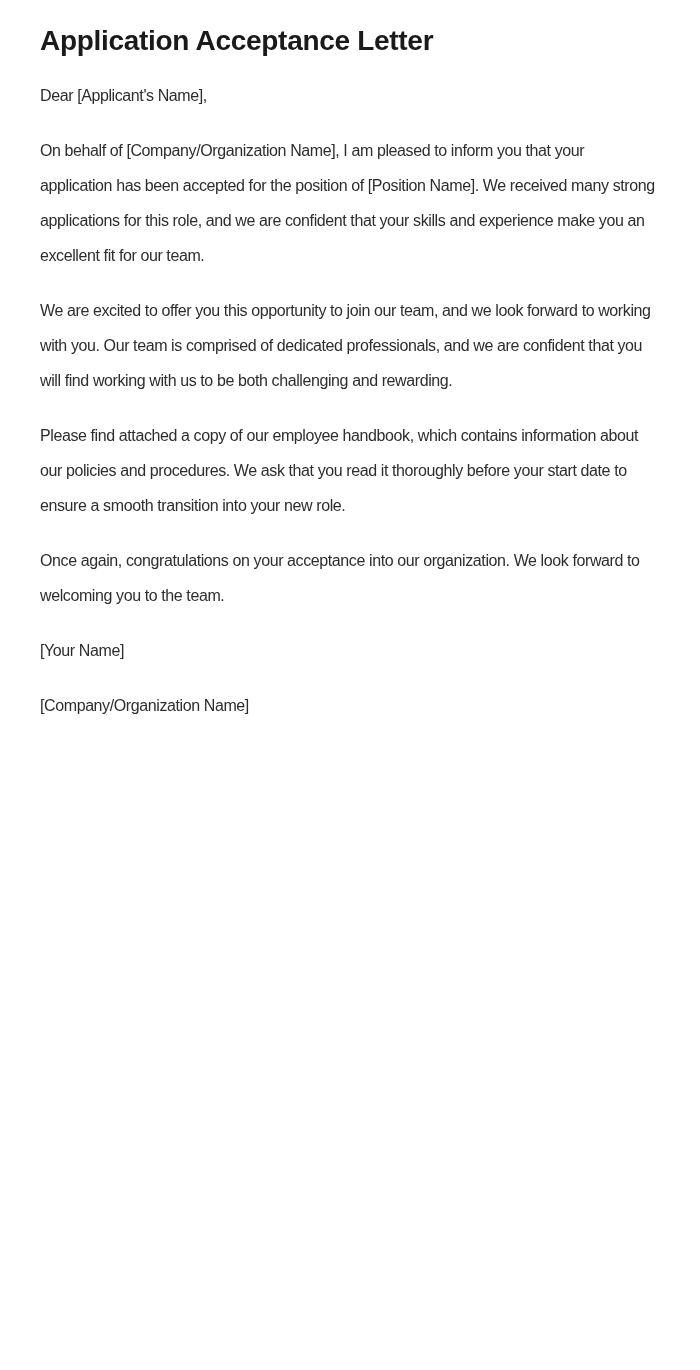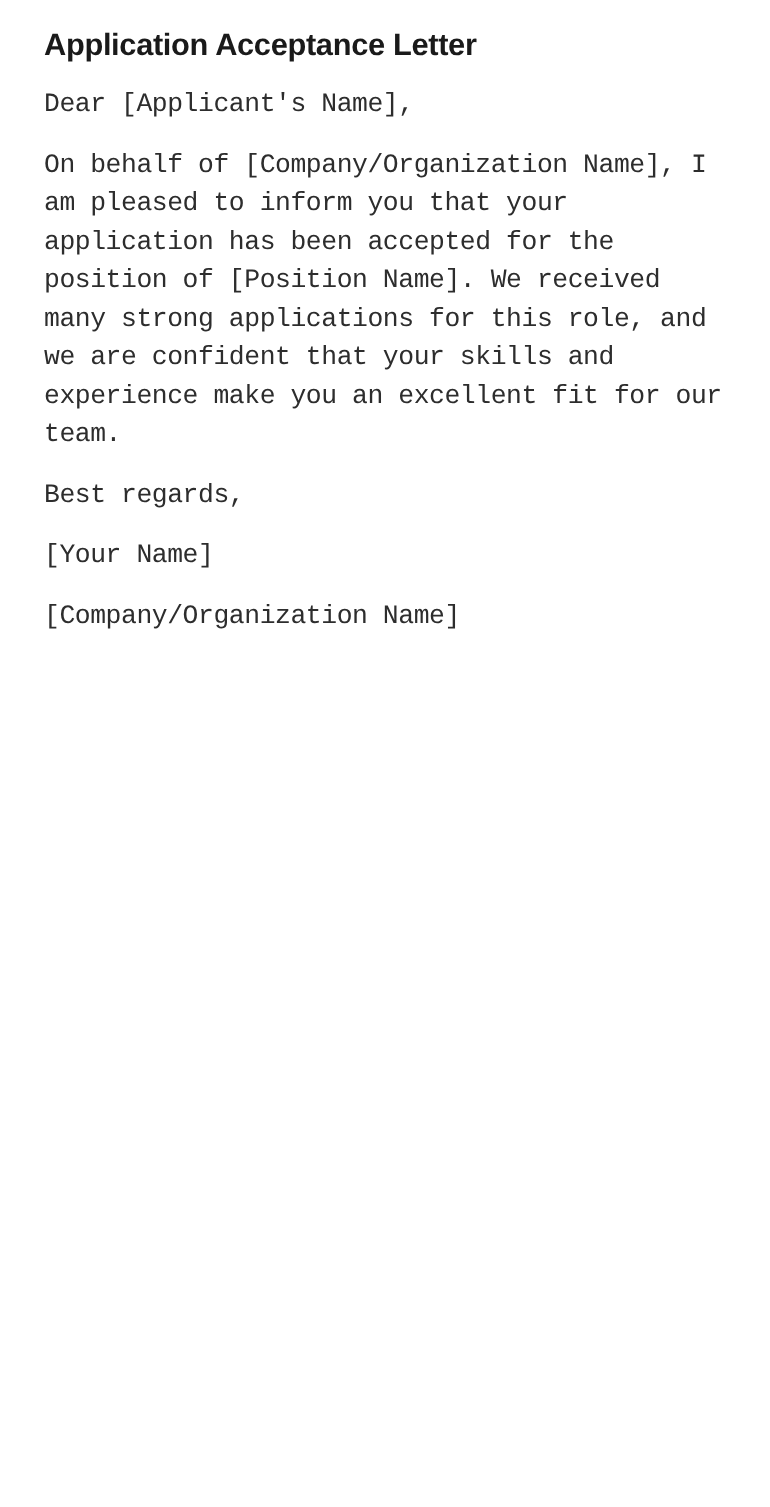--- a/index.html
+++ b/index.html
@@ -20,45 +20,46 @@
   .letter-title {
     margin: 0 0 20px 0;
     font-size: 28px;
     line-height: 1.2;
     font-weight: 700;
     letter-spacing: -0.3px;
     color: #1a1a1a;
   }
   .letter-par {
     margin: 0 0 20px 0;
-    font-size: 24px;
+    font-size: 16px;
     line-height: 35px;
     font-weight: 400;
     letter-spacing: -0.4px;
     color: #2d2d2d;
-    font-family: Liberation Mono, monospace;
   }
   .letter-par:last-child {
     margin-bottom: 0;
   }
 </style>
 </head>
 <body>
 
 <main class="letter">
   <h1 class="letter-title">Application Acceptance Letter</h1>
 
   <p class="letter-par">Dear [Applicant's Name],</p>
 
   <p class="letter-par">On behalf of [Company/Organization Name], I am pleased to inform you that your application has been accepted for the position of [Position Name]. We received many strong applications for this role, and we are confident that your skills and experience make you an excellent fit for our team.</p>
 
 
+  <p class="letter-par">We are excited to offer you this opportunity to join our team, and we look forward to working with you. Our team is comprised of dedicated professionals, and we are confident that you will find working with us to be both challenging and rewarding.</p>
+
+  <p class="letter-par">Please find attached a copy of our employee handbook, which contains information about our policies and procedures. We ask that you read it thoroughly before your start date to ensure a smooth transition into your new role.</p>
 
 
 
+  <p class="letter-par">Once again, congratulations on your acceptance into our organization. We look forward to welcoming you to the team.</p>
 
-
-  <p class="letter-par">Best regards,</p>
 
   <p class="letter-par">[Your Name]</p>
 
   <p class="letter-par">[Company/Organization Name]</p>
 </main>
 
 </body></html>

